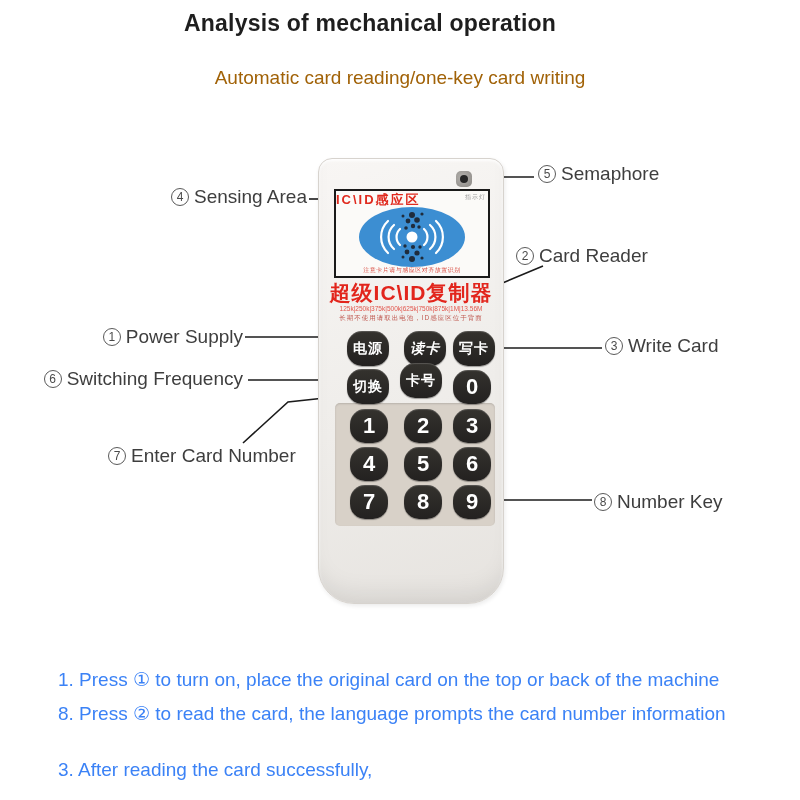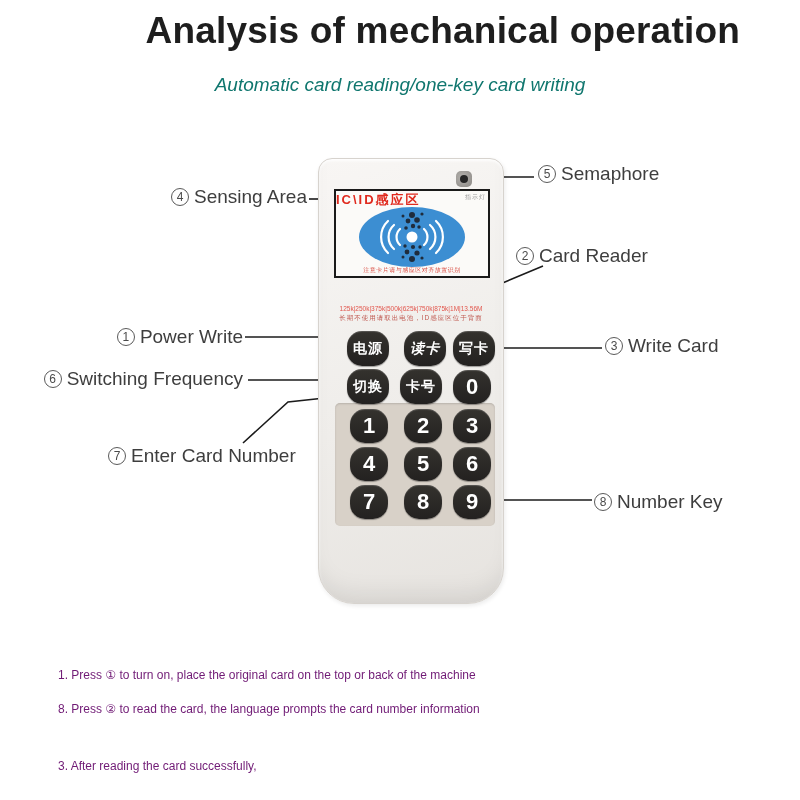--- a/index.html
+++ b/index.html
@@ -4,26 +4,26 @@
 <style>
   html,body{margin:0;padding:0;background:#ffffff;}
   #stage{
     position:relative;width:800px;height:800px;margin:0 auto;
     background:#ffffff;overflow:hidden;
     font-family:"Liberation Sans","DejaVu Sans",sans-serif;
     color:#2c2c2c;
   }
   
   .title{
-    position:absolute;top:10px;left:0;width:740px;text-align:right;
-    font-size:37px;font-weight:700;color:#1e1e1e;letter-spacing:.2px;
+    position:absolute;top:10px;left:0;width:740px;text-align:center;
+    font-size:23px;font-weight:700;color:#1e1e1e;letter-spacing:.2px;
   }
   .subtitle{
-    position:absolute;top:74px;left:0;width:800px;text-align:center;
-    font-size:19px;color:#0f766e;font-style:italic;
+    position:absolute;top:67px;left:0;width:800px;text-align:center;
+    font-size:19px;color:#a16207;
   }
   
   .ann{
     position:absolute;white-space:nowrap;font-size:19px;color:#3e3e3e;
     display:flex;align-items:center;gap:5px;
   }
   .circ{
     display:inline-flex;align-items:center;justify-content:center;
     width:18px;height:18px;border:1.4px solid #5a5a5a;border-radius:50%;
     font-size:12px;color:#4a4a4a;flex:0 0 auto;box-sizing:border-box;
@@ -88,27 +88,27 @@
   .key{
     position:absolute;display:flex;align-items:center;justify-content:center;
     background:linear-gradient(180deg,#34322e,#232120);
     color:#fff;border-radius:15px;
     box-shadow:0 1px 1px rgba(0,0,0,.35), inset 0 1px 1px rgba(255,255,255,.18);
   }
   .key.fn{width:42px;height:35px;font-size:14px;font-weight:700;letter-spacing:1px;}
   .key.num{width:38px;height:34px;font-size:22px;font-weight:700;}
   
   #k-power{left:28px;top:172px;} #k-read{left:85px;top:172px;font-style:italic;} #k-write{left:134px;top:172px;}
-  #k-switch{left:28px;top:210px;} #k-cardno{left:81px;top:210px;}
+  #k-switch{left:28px;top:210px;} #k-cardno{left:81px;top:204px;}
   #k-0{left:134px;top:211px;}
   #k-1{left:31px;top:250px;} #k-2{left:85px;top:250px;} #k-3{left:134px;top:250px;}
   #k-4{left:31px;top:288px;} #k-5{left:85px;top:288px;} #k-6{left:134px;top:288px;}
   #k-7{left:31px;top:326px;} #k-8{left:85px;top:326px;} #k-9{left:134px;top:326px;}
   
-  .instr{position:absolute;left:58px;white-space:nowrap;font-size:12px;color:#701a75;}
+  .instr{position:absolute;left:58px;white-space:nowrap;font-size:19px;color:#3b82f6;}
   #in-1{top:668px;} #in-2{top:702px;} #in-3{top:759px;} #in-4{top:763px;}
 </style>
 </head>
 <body>
 
 <div id="stage">
 
   <div class="title">Analysis of mechanical operation</div>
   <div class="subtitle">Automatic card reading/one-key card writing</div>
 
@@ -158,20 +158,21 @@
           <circle cx="49" cy="41" r="1.7"></circle>
             <circle cx="64" cy="42" r="1.7"></circle>
           <circle cx="66" cy="53" r="1.6"></circle>
             <circle cx="47" cy="52" r="1.5"></circle>
         </g>
         <circle cx="56" cy="32" r="5.5" fill="#ffffff"></circle>
       </svg>
       <div class="panel-note">注意卡片请与感应区对齐放置识别</div>
     </div>
 
+    <div class="banner">超级IC\ID复制器</div>
     <div class="freq1">125k|250k|375k|500k|625k|750k|875k|1M|13.56M</div>
     <div class="freq2">长期不使用请取出电池，ID感应区位于背面</div>
 
     <div class="keypad-inset"></div>
 
     <div class="key fn" id="k-power">电源</div>
     <div class="key fn" id="k-read">读卡</div>
     <div class="key fn" id="k-write">写卡</div>
     <div class="key fn" id="k-switch">切换</div>
     <div class="key fn" id="k-cardno">卡号</div>
@@ -195,21 +196,21 @@
   <div class="ann" id="ann-semaphore">
     <span class="circ">5</span>
     <span>Semaphore</span>
   </div>
   <div class="ann" id="ann-cardreader">
     <span class="circ">2</span>
     <span>Card Reader</span>
   </div>
   <div class="ann" id="ann-power">
     <span class="circ">1</span>
-    <span>Power Write</span>
+    <span>Power Supply</span>
   </div>
   <div class="ann" id="ann-writecard">
     <span class="circ">3</span>
     <span>Write Card</span>
   </div>
   <div class="ann" id="ann-switching">
     <span class="circ">6</span>
     <span>Switching Frequency</span>
   </div>
   <div class="ann" id="ann-entercard">

